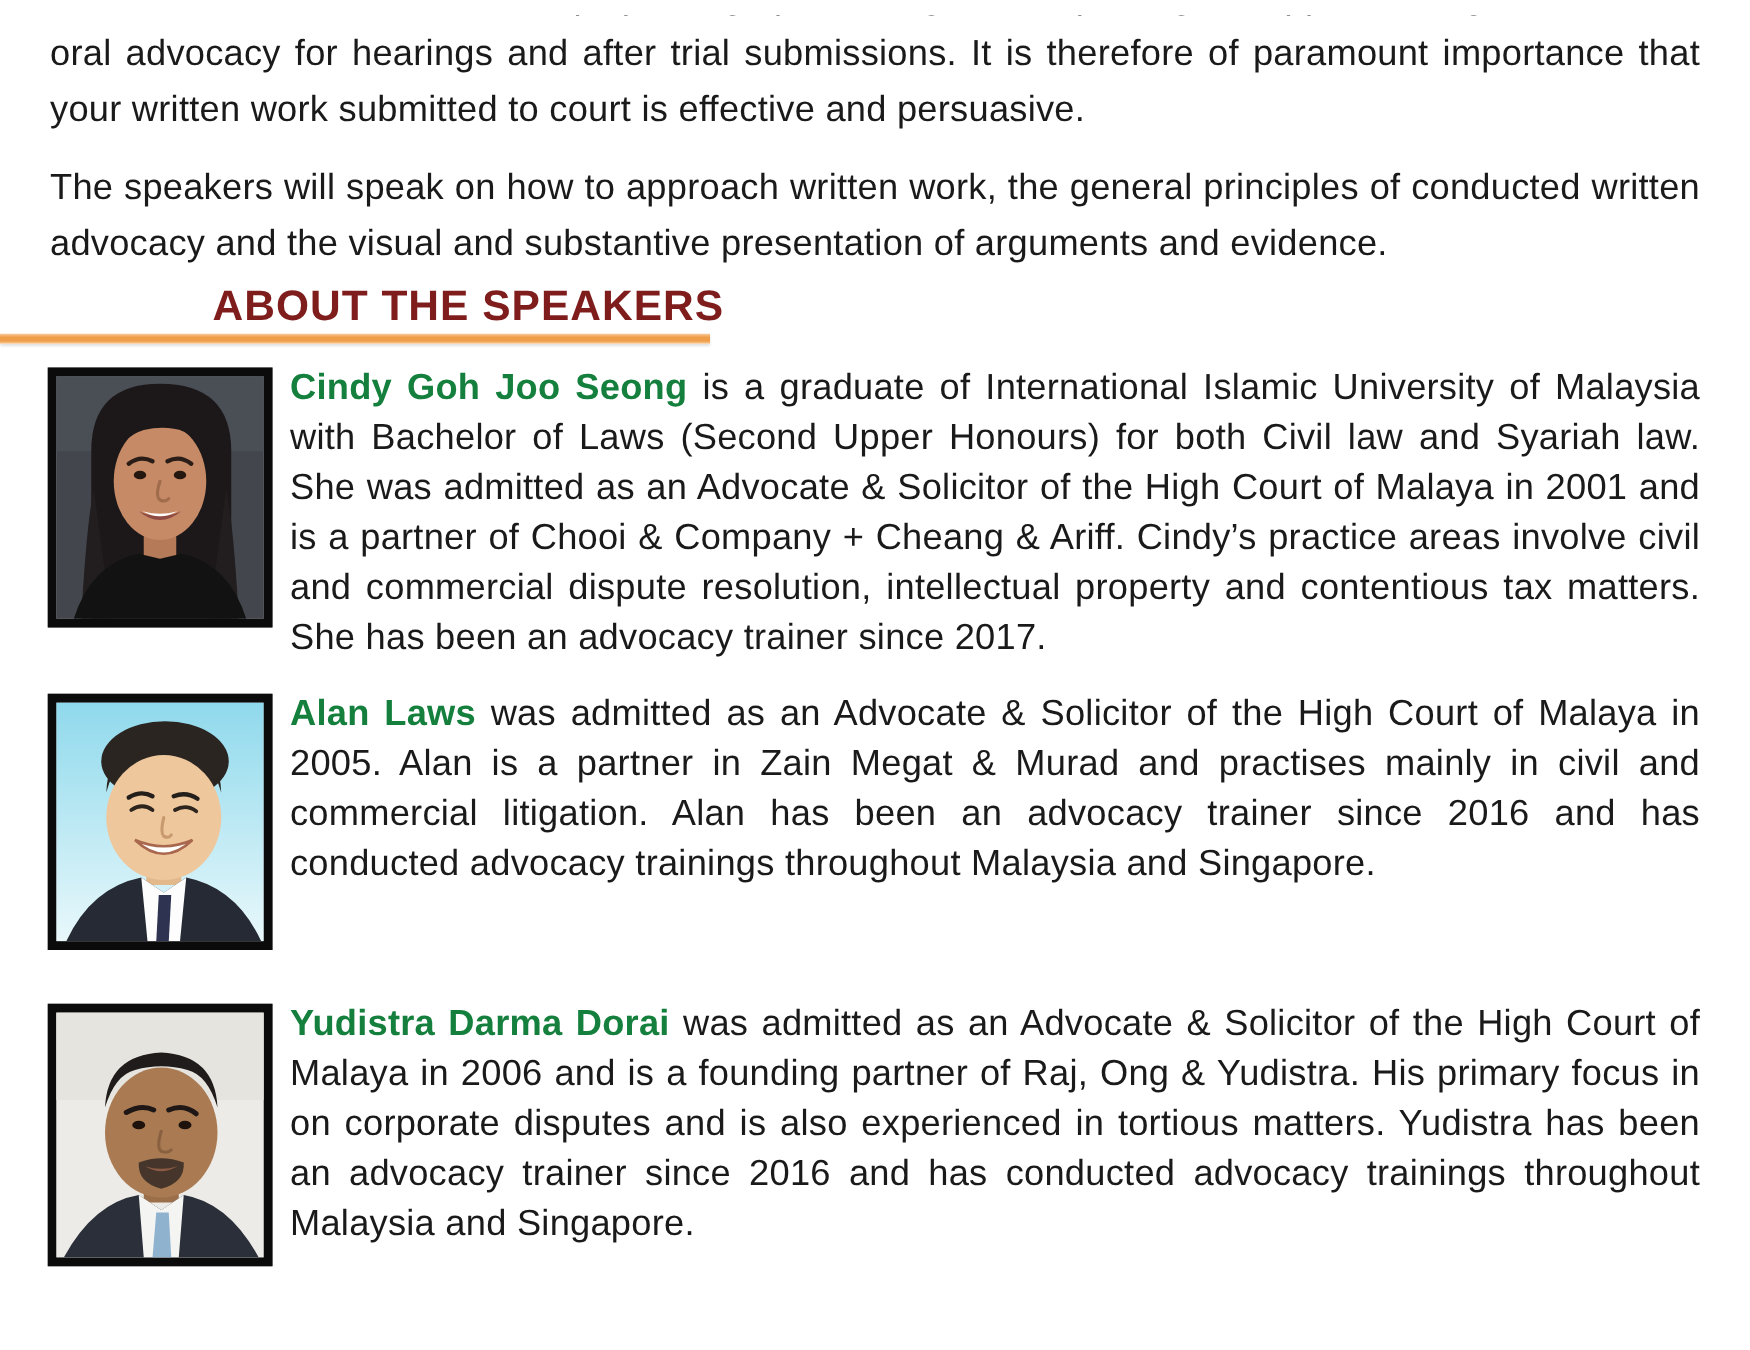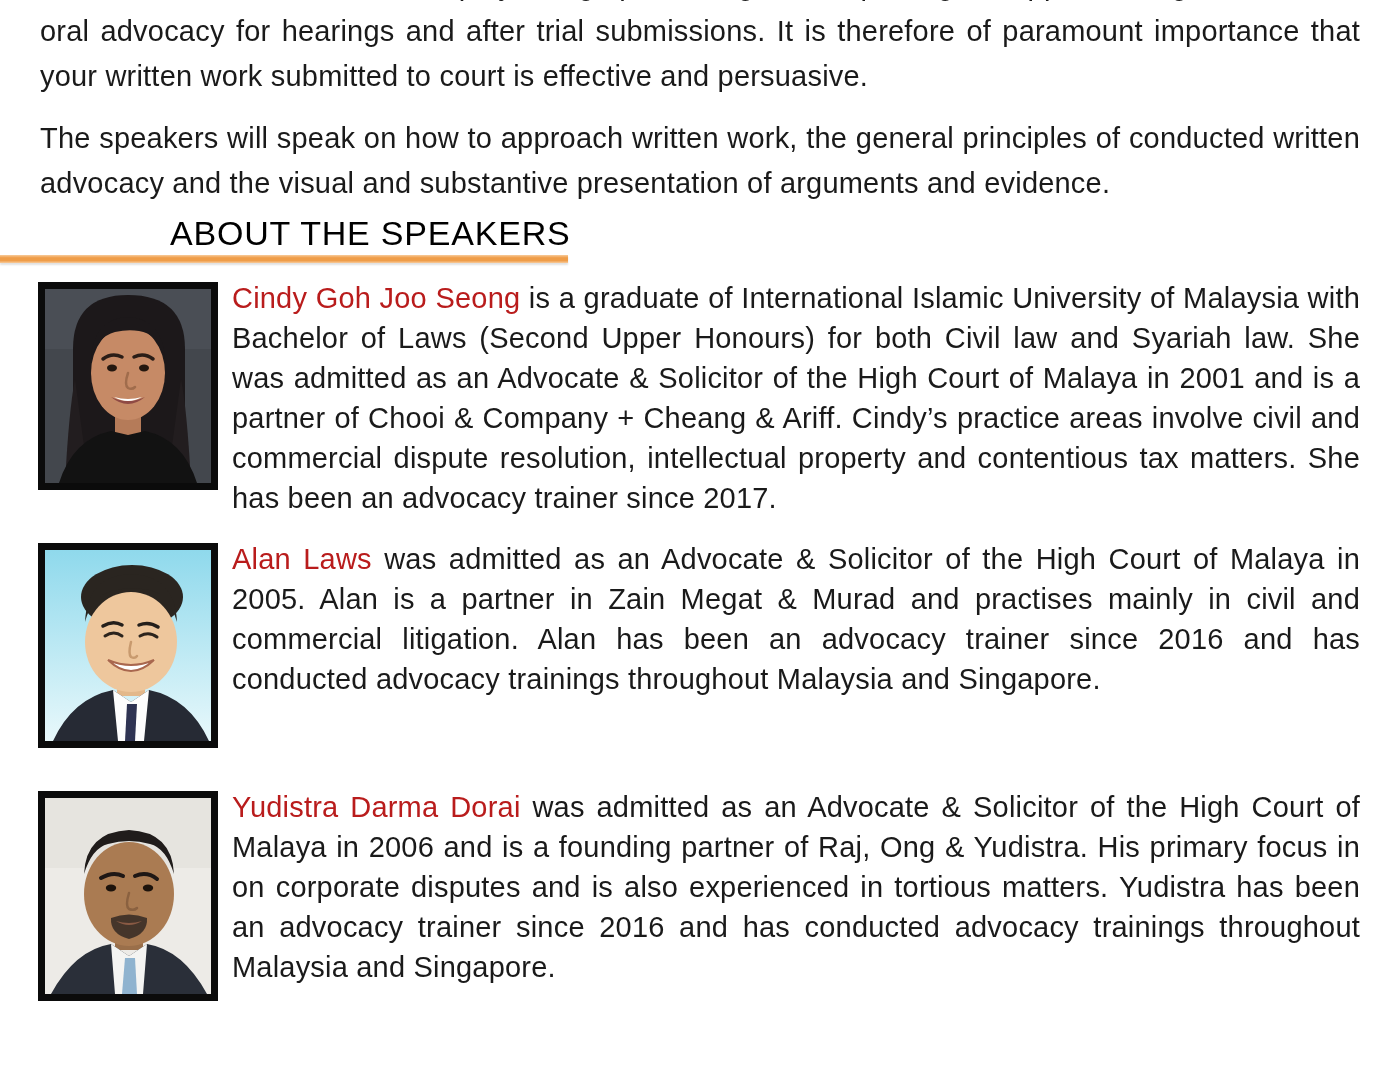--- a/index.html
+++ b/index.html
@@ -3,21 +3,21 @@
 <meta charset="utf-8">
 <title>Document</title>
 <style>
   html, body { margin: 0; padding: 0; }
   body {
     width: 1400px; height: 1080px; overflow: hidden;
     background: #ffffff;
     font-family: "Liberation Sans", sans-serif;
     color: #1a1a1a;
   }
-  .page { padding: 0 40px 0 38px; }
+  .page { padding: 12px 40px 0 38px; }
 
   
   .clip { height: 9px; overflow: hidden; }
   .clip p {
     margin: -37px 0 0 0;
     font-size: 29px; line-height: 45px;
     white-space: nowrap;
     letter-spacing: 0.2px;
   }
 
@@ -25,22 +25,22 @@
     font-size: 29px; line-height: 45px;
     text-align: justify;
     margin: 0 0 0 2px;
     letter-spacing: 0.2px;
   }
   p.para + p.para { margin-top: 17px; }
 
   h2.heading {
     margin: 10px 0 0 132px;
     font-size: 34px; line-height: 34px;
-    font-weight: 400; letter-spacing: 0.8px;
-    color: #000000;
+    font-weight: 700; letter-spacing: 0.8px;
+    color: #7f1d1d;
   }
   .rule {
     margin: 5px 0 0 -38px;       
     width: 568px; height: 8px;
     background: linear-gradient(180deg, #f8cb9b 0%, #ef9d49 35%, #ef9d49 70%, #f8cb9b 100%);
     box-shadow: 0 2px 2px rgba(0,0,0,0.12);
   }
 
   section.speaker { overflow: hidden;  }
   section.speaker.s1 { margin-top: 15px; }
@@ -56,21 +56,21 @@
     line-height: 0;
   }
   .photo svg { display: block; }
 
   p.bio {
     margin: 0;
     font-size: 29px; line-height: 40px;
     text-align: justify;
     letter-spacing: 0.2px;
   }
-  p.bio .speaker-name { font-weight: 400; color: #b91c1c; }
+  p.bio .speaker-name { font-weight: 700; color: #15803d; }
 </style>
 </head>
 <body>
 
 <div class="page">
 
   <div class="clip">
     <p>written submissions to the court play a huge part in litigation, replacing or supplementing</p>
   </div>
 

